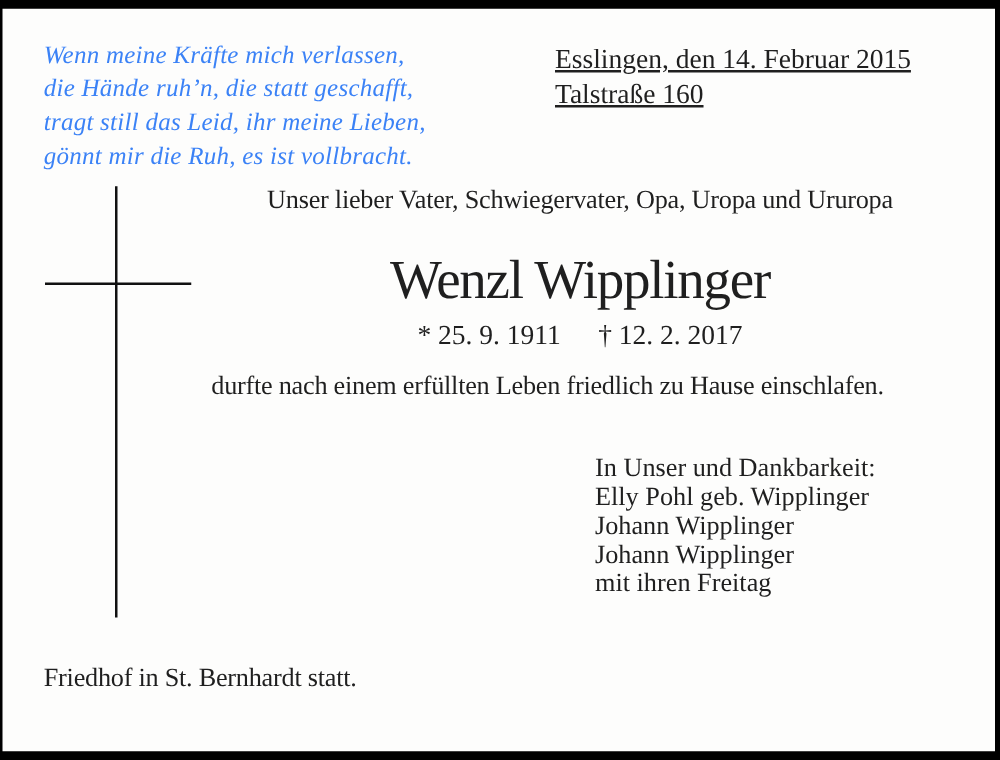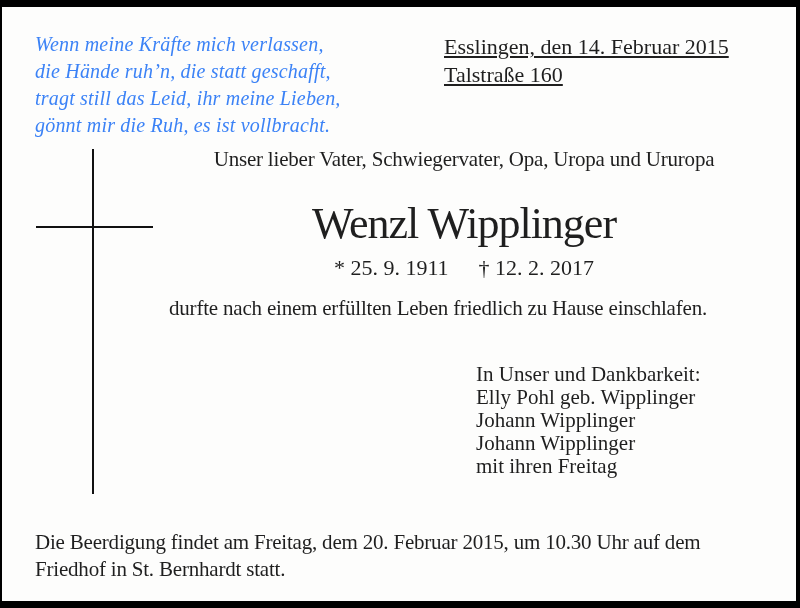--- a/index.html
+++ b/index.html
@@ -121,17 +121,16 @@
 
   <div class="family">
     <div>In Unser und Dankbarkeit:</div>
     <div>Elly Pohl geb. Wipplinger</div>
     <div>Johann Wipplinger</div>
     <div>Johann Wipplinger</div>
     <div>mit ihren Freitag</div>
   </div>
 
   <div class="footer">
-    <div>Die Beerdigung findet am Freitag, dem 20. Februar 2015, um 10.30 Uhr auf dem</div>
     <div>Friedhof in St. Bernhardt statt.</div>
   </div>
 
 </div>
 
 </body></html>

